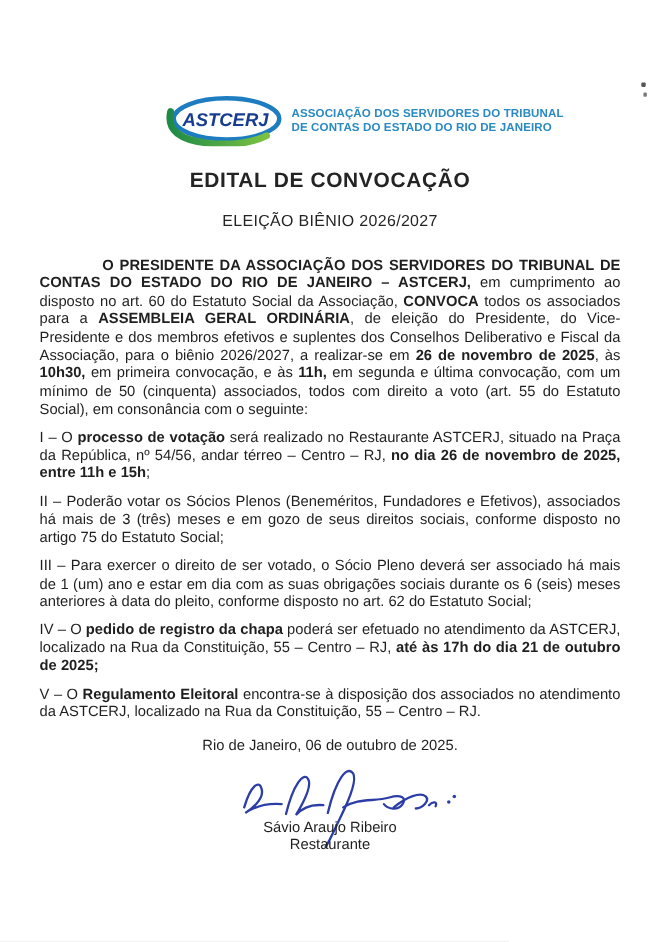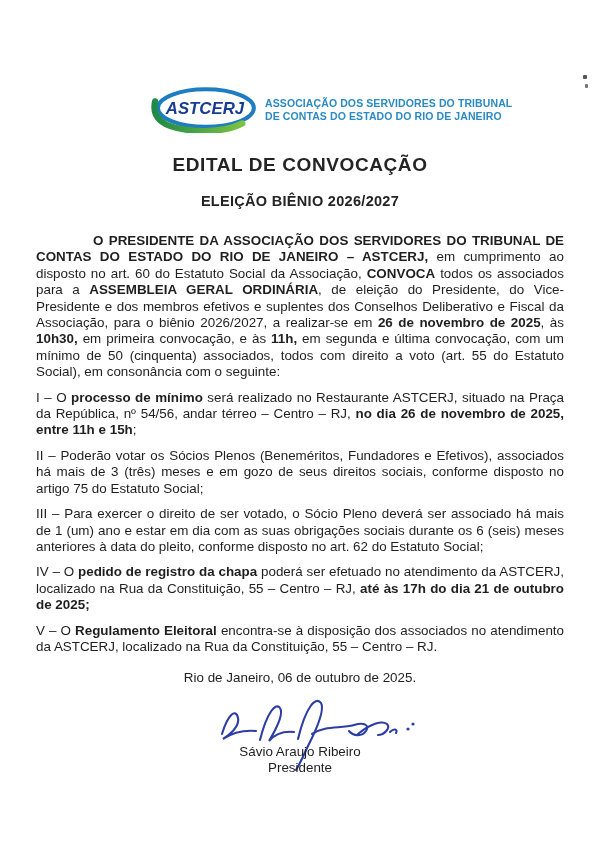--- a/index.html
+++ b/index.html
@@ -23,21 +23,21 @@
     color:#2a8ac2;line-height:1.22;letter-spacing:0.1px;
     white-space:nowrap;
   }
   .doc-title{
     position:absolute;top:154px;left:0;width:100%;
     text-align:center;font-size:19px;font-weight:bold;
     letter-spacing:0.6px;color:#242424;
   }
   .doc-subtitle{
     position:absolute;top:193px;left:0;width:100%;
-    text-align:center;font-size:14.5px;font-weight:bold;
+    text-align:center;font-size:14.5px;font-weight:normal;
     letter-spacing:0.3px;color:#242424;
   }
   
   .body-text{
     position:absolute;top:233px;left:36px;width:528px;
     font-size:13.4px;line-height:16.4px;text-align:justify;
   }
   .para{margin:0 0 9px 0;}
   .para.indent{text-indent:57px;}
   .b{font-weight:bold;}
@@ -83,21 +83,21 @@
       <div>ASSOCIAÇÃO DOS SERVIDORES DO TRIBUNAL</div>
       <div>DE CONTAS DO ESTADO DO RIO DE JANEIRO</div>
     </div>
   </div>
 
   <div class="doc-title">EDITAL DE CONVOCAÇÃO</div>
   <div class="doc-subtitle">ELEIÇÃO BIÊNIO 2026/2027</div>
 
   <div class="body-text">
     <p class="para indent"><span class="b">O PRESIDENTE DA ASSOCIAÇÃO DOS SERVIDORES DO TRIBUNAL DE CONTAS DO ESTADO DO RIO DE JANEIRO – ASTCERJ,</span><span> em cumprimento ao disposto no art. 60 do Estatuto Social da Associação, </span><span class="b">CONVOCA</span><span> todos os associados para a </span><span class="b">ASSEMBLEIA GERAL ORDINÁRIA</span><span>, de eleição do Presidente, do Vice-Presidente e dos membros efetivos e suplentes dos Conselhos Deliberativo e Fiscal da Associação, para o biênio 2026/2027, a realizar-se em </span><span class="b">26 de novembro de 2025</span><span>, às </span><span class="b">10h30,</span><span> em primeira convocação, e às </span><span class="b">11h,</span><span> em segunda e última convocação, com um mínimo de 50 (cinquenta) associados, todos com direito a voto (art. 55 do Estatuto Social), em consonância com o seguinte:</span></p>
-    <p class="para"><span>I – O </span><span class="b">processo de mínimo</span><span> será realizado no Restaurante ASTCERJ, situado na Praça da República, nº 54/56, andar térreo – Centro – RJ, </span><span class="b">no dia 26 de novembro de 2025, entre 11h e 15h</span><span>;</span></p>
+    <p class="para"><span>I – O </span><span class="b">processo de votação</span><span> será realizado no Restaurante ASTCERJ, situado na Praça da República, nº 54/56, andar térreo – Centro – RJ, </span><span class="b">no dia 26 de novembro de 2025, entre 11h e 15h</span><span>;</span></p>
     <p class="para"><span>II – Poderão votar os Sócios Plenos (Beneméritos, Fundadores e Efetivos), associados há mais de 3 (três) meses e em gozo de seus direitos sociais, conforme disposto no artigo 75 do Estatuto Social;</span></p>
     <p class="para"><span>III – Para exercer o direito de ser votado, o Sócio Pleno deverá ser associado há mais de 1 (um) ano e estar em dia com as suas obrigações sociais durante os 6 (seis) meses anteriores à data do pleito, conforme disposto no art. 62 do Estatuto Social;</span></p>
     <p class="para"><span>IV – O </span><span class="b">pedido de registro da chapa</span><span> poderá ser efetuado no atendimento da ASTCERJ, localizado na Rua da Constituição, 55 – Centro – RJ, </span><span class="b">até às 17h do dia 21 de outubro de 2025</span><span class="b">;</span></p>
     <p class="para"><span>V – O </span><span class="b">Regulamento Eleitoral</span><span> encontra-se à disposição dos associados no atendimento da ASTCERJ, localizado na Rua da Constituição, 55 – Centro – RJ.</span></p>
   </div>
 
   <div class="dateline">Rio de Janeiro, 06 de outubro de 2025.</div>
 
   <svg class="signature-svg" width="212" height="82" viewBox="0 0 212 82">
     <g fill="none" stroke-width="2.1" stroke-linecap="round" stroke="#2c3ea6">
@@ -108,15 +108,15 @@
       <path d="M146 40 C 158 30 170 26 175 30 C 179 34 172 41 166 41"></path>
       <path d="M178 38 C 182 34 186 35 184 39"></path>
     </g>
     <g fill="#2c3ea6">
       <circle cx="196" cy="35" r="1.6"></circle>
       <circle cx="201" cy="30" r="1.6"></circle>
     </g>
   </svg>
 
   <div class="signer-name">Sávio Araujo Ribeiro</div>
-  <div class="signer-role">Presidente</div>
+  <div class="signer-role">Restaurante</div>
 
 </div>
 
 </body></html>

